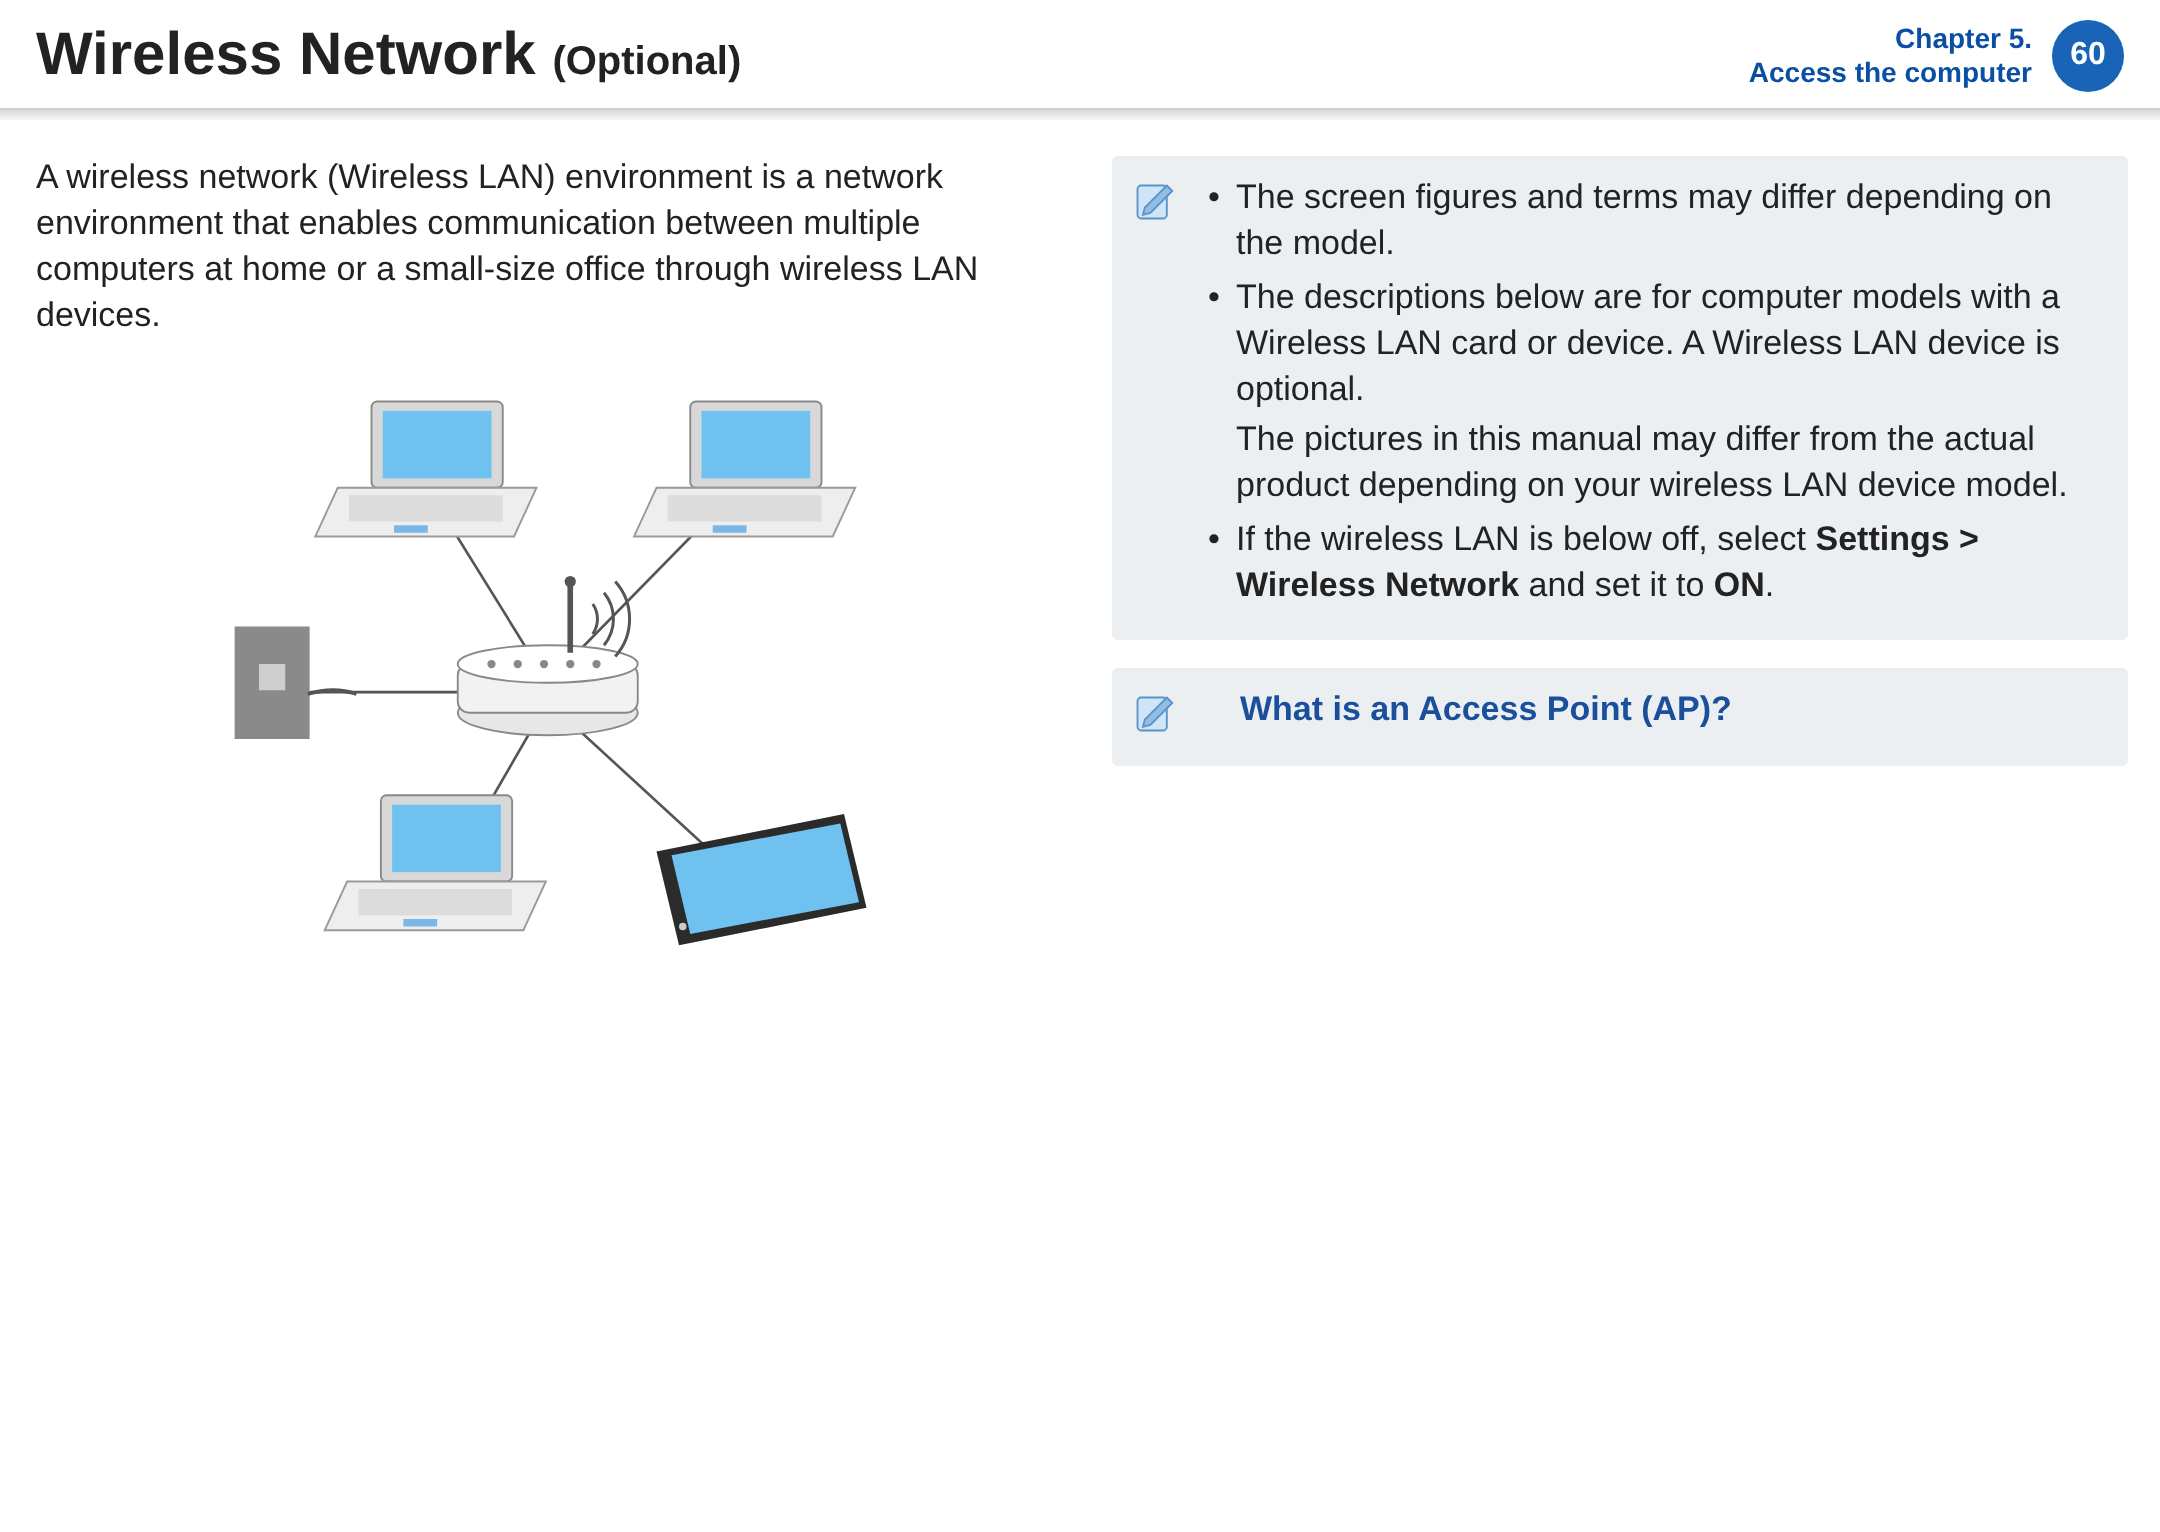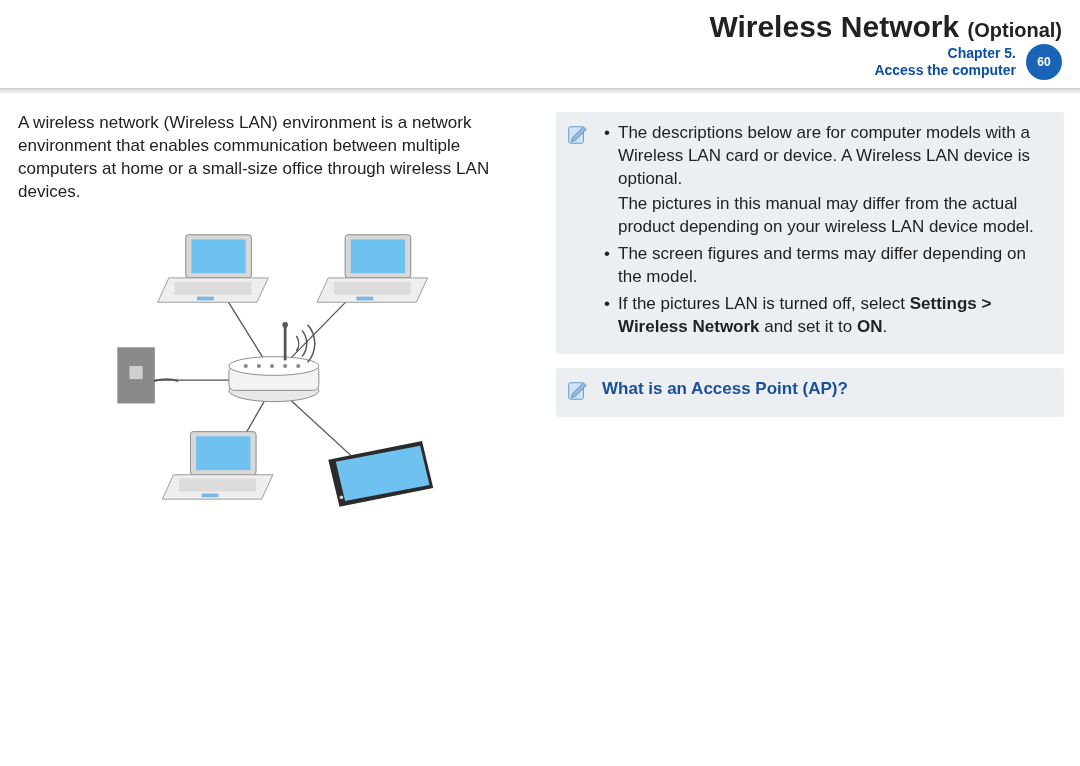--- a/index.html
+++ b/index.html
@@ -7,36 +7,35 @@
     font-family: "Segoe UI", Tahoma, Arial, sans-serif;
     background: #fff;
     width: 1080px;
     height: 766px;
     overflow: hidden;
     color: #222;
   }
   .header {
     display: flex;
     justify-content: space-between;
-    align-items: flex-end;
+    align-items: center;
     padding: 10px 18px 8px 18px;
-    flex-direction: column;
   }
   .title { font-size: 30px; font-weight: 700; }
   .title .tag { font-weight: 600; font-size: 20px; }
   .chapinfo {
     display: flex; align-items: center; gap: 10px;
     color: #0a4fa3; font-weight: 700; font-size: 14px;
   }
   .chapinfo .lines { text-align: right; line-height: 1.2; }
   .pagebadge {
     width: 36px; height: 36px; border-radius: 50%;
     background: #1a64b8; color: #fff; display: flex;
     align-items: center; justify-content: center;
-    font-size: 12px; font-weight: 600;
+    font-size: 16px; font-weight: 600;
   }
   .divider {
     height: 6px;
     background: linear-gradient(#d9d9d9, #f7f7f7);
     border-top: 1px solid #cfcfcf;
   }
   .content {
     display: flex;
     padding: 18px 16px 0 18px;
     gap: 30px;
@@ -56,21 +55,21 @@
     position: absolute; left: 10px; top: 12px;
     width: 22px; height: 22px;
   }
   .notelist { list-style: none; margin-left: 34px; }
   .notelist li { position: relative; padding-left: 14px; margin-bottom: 4px; }
   .notelist li::before {
     content: "•"; position: absolute; left: 0; top: 0;
   }
   .notelist .subpara { margin-top: 2px; }
   .apbox .aptitle {
-    font-weight: 700; color: #1a4f9c; margin-left: 32px; margin-bottom: 4px;
+    font-weight: 700; color: #1a4f9c; margin-left: 50px; margin-bottom: 4px;
   }
   .apbox .apbody { margin-left: 34px; }
 
   
 </style>
 </head>
 <body>
 
 <div class="header">
   <div class="title">
@@ -161,28 +160,28 @@
 
   <div class="col">
 
     <div class="notebox">
       <svg class="noteicon" viewBox="0 0 24 24">
         <rect x="3" y="3" width="16" height="18" rx="2" fill="#cfe4f6" stroke="#5b93c8"></rect>
         <path d="M19 3 l3 3 -12 12 -4 1 1 -4 z" fill="#8fbde4" stroke="#5b93c8"></path>
       </svg>
       <ul class="notelist">
         <li>
+          <span>The screen figures and terms may differ depending on the model.</span>
+        </li>
+        <li>
           <span>The descriptions below are for computer models with a Wireless LAN card or device. A Wireless LAN device is optional.</span>
           <div class="subpara">The pictures in this manual may differ from the actual product depending on your wireless LAN device model.</div>
         </li>
         <li>
-          <span>The screen figures and terms may differ depending on the model.</span>
-        </li>
-        <li>
-          <span>If the pictures LAN is turned off, select </span><b>Settings &gt; Wireless Network</b><span> and set it to </span><b>ON</b><span>.</span>
+          <span>If the wireless LAN is below off, select </span><b>Settings &gt; Wireless Network</b><span> and set it to </span><b>ON</b><span>.</span>
         </li>
       </ul>
     </div>
 
     <div class="apbox">
       <svg class="noteicon" viewBox="0 0 24 24">
         <rect x="3" y="3" width="16" height="18" rx="2" fill="#cfe4f6" stroke="#5b93c8"></rect>
         <path d="M19 3 l3 3 -12 12 -4 1 1 -4 z" fill="#8fbde4" stroke="#5b93c8"></path>
       </svg>
       <div class="aptitle">What is an Access Point (AP)?</div>

